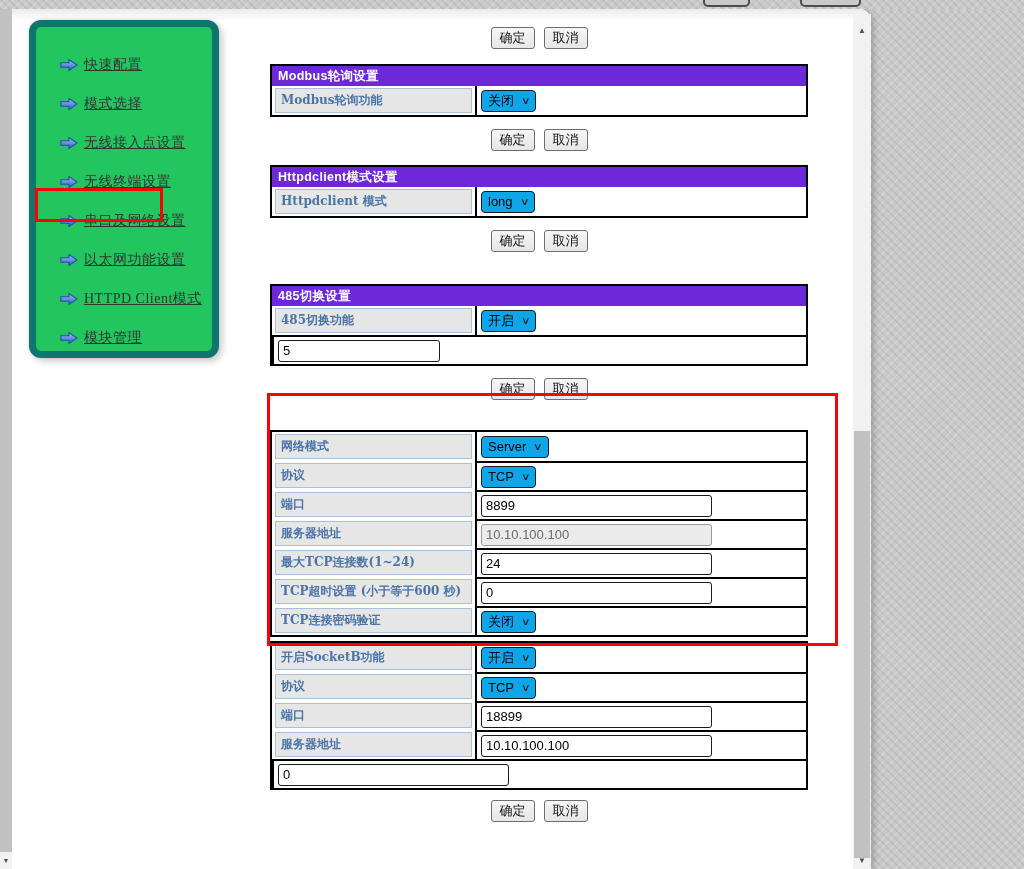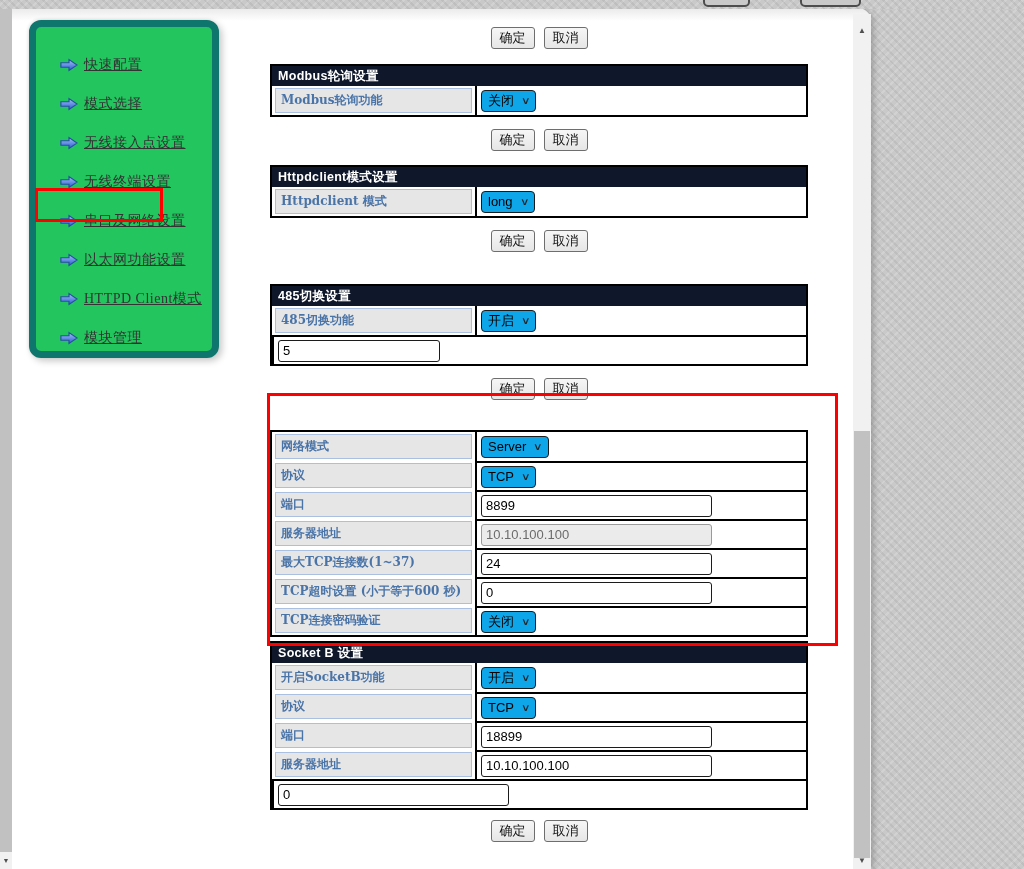--- a/index.html
+++ b/index.html
@@ -86,21 +86,21 @@
     font-family:Liberation Mono, monospace;
     background:linear-gradient(#f6f6f6,#e6e6e6); border:1px solid #6e6e6e; border-radius:3px; cursor:pointer; }
 
   .cfg-table { border:2px solid #000; background:#fff; }
   .t-modbus { margin-top:15px; }
   .t-httpd  { margin-top:14px; }
   .t-rs485  { margin-top:32px; }
   .t-network{ margin-top:30px; }
   .t-socketb{ margin-top:4px; }
 
-  .cfg-header { height:20px; background:#0f172a; color:#fff; font-size:12.5px; font-weight:bold;
+  .cfg-header { height:20px; background:#6d28d9; color:#fff; font-size:12.5px; font-weight:bold;
     line-height:20px; padding-left:6px; letter-spacing:0.3px; }
 
   .cfg-row { display:flex; height:29px; }
   .label-cell { width:203px; background:#fff; padding:2px 3px; }
   .label-box { height:25px; background:#e6e6e6; border:1px solid #a9c0e0;
     font-family:"DejaVu Serif", serif; font-weight:bold; font-size:12px; color:#4a74a8;
     line-height:23px; padding-left:5px; white-space:nowrap; overflow:hidden; }
   .value-cell { flex:1; background:#fff; border-left:2px solid #000; display:flex; align-items:center; padding-left:4px; }
   .cfg-row + .cfg-row .value-cell { border-top:2px solid #000; }
 
@@ -368,21 +368,21 @@
               <div class="label-box">服务器地址</div>
             </div>
             <div class="value-cell">
 
               <input type="text" class="text-input disabled-input" disabled="" value="10.10.100.100" style="">
             </div>
           </div>
 
           <div class="cfg-row">
             <div class="label-cell">
-              <div class="label-box">最大TCP连接数(1~37)</div>
+              <div class="label-box">最大TCP连接数(1~24)</div>
             </div>
             <div class="value-cell">
 
               <input type="text" class="text-input" value="24" style="">
 
             </div>
           </div>
 
           <div class="cfg-row">
             <div class="label-cell">
@@ -404,21 +404,20 @@
                 <span class="sel-val">关闭</span>
                 <span class="chev">∨</span>
               </div>
 
             </div>
           </div>
 
       </div>
 
       <div class="cfg-table t-socketb">
-        <div class="cfg-header">Socket B 设置</div>
 
           <div class="cfg-row">
             <div class="label-cell">
               <div class="label-box">开启SocketB功能</div>
             </div>
             <div class="value-cell">
               <div class="select-box">
                 <span class="sel-val">开启</span>
                 <span class="chev">∨</span>
               </div>

